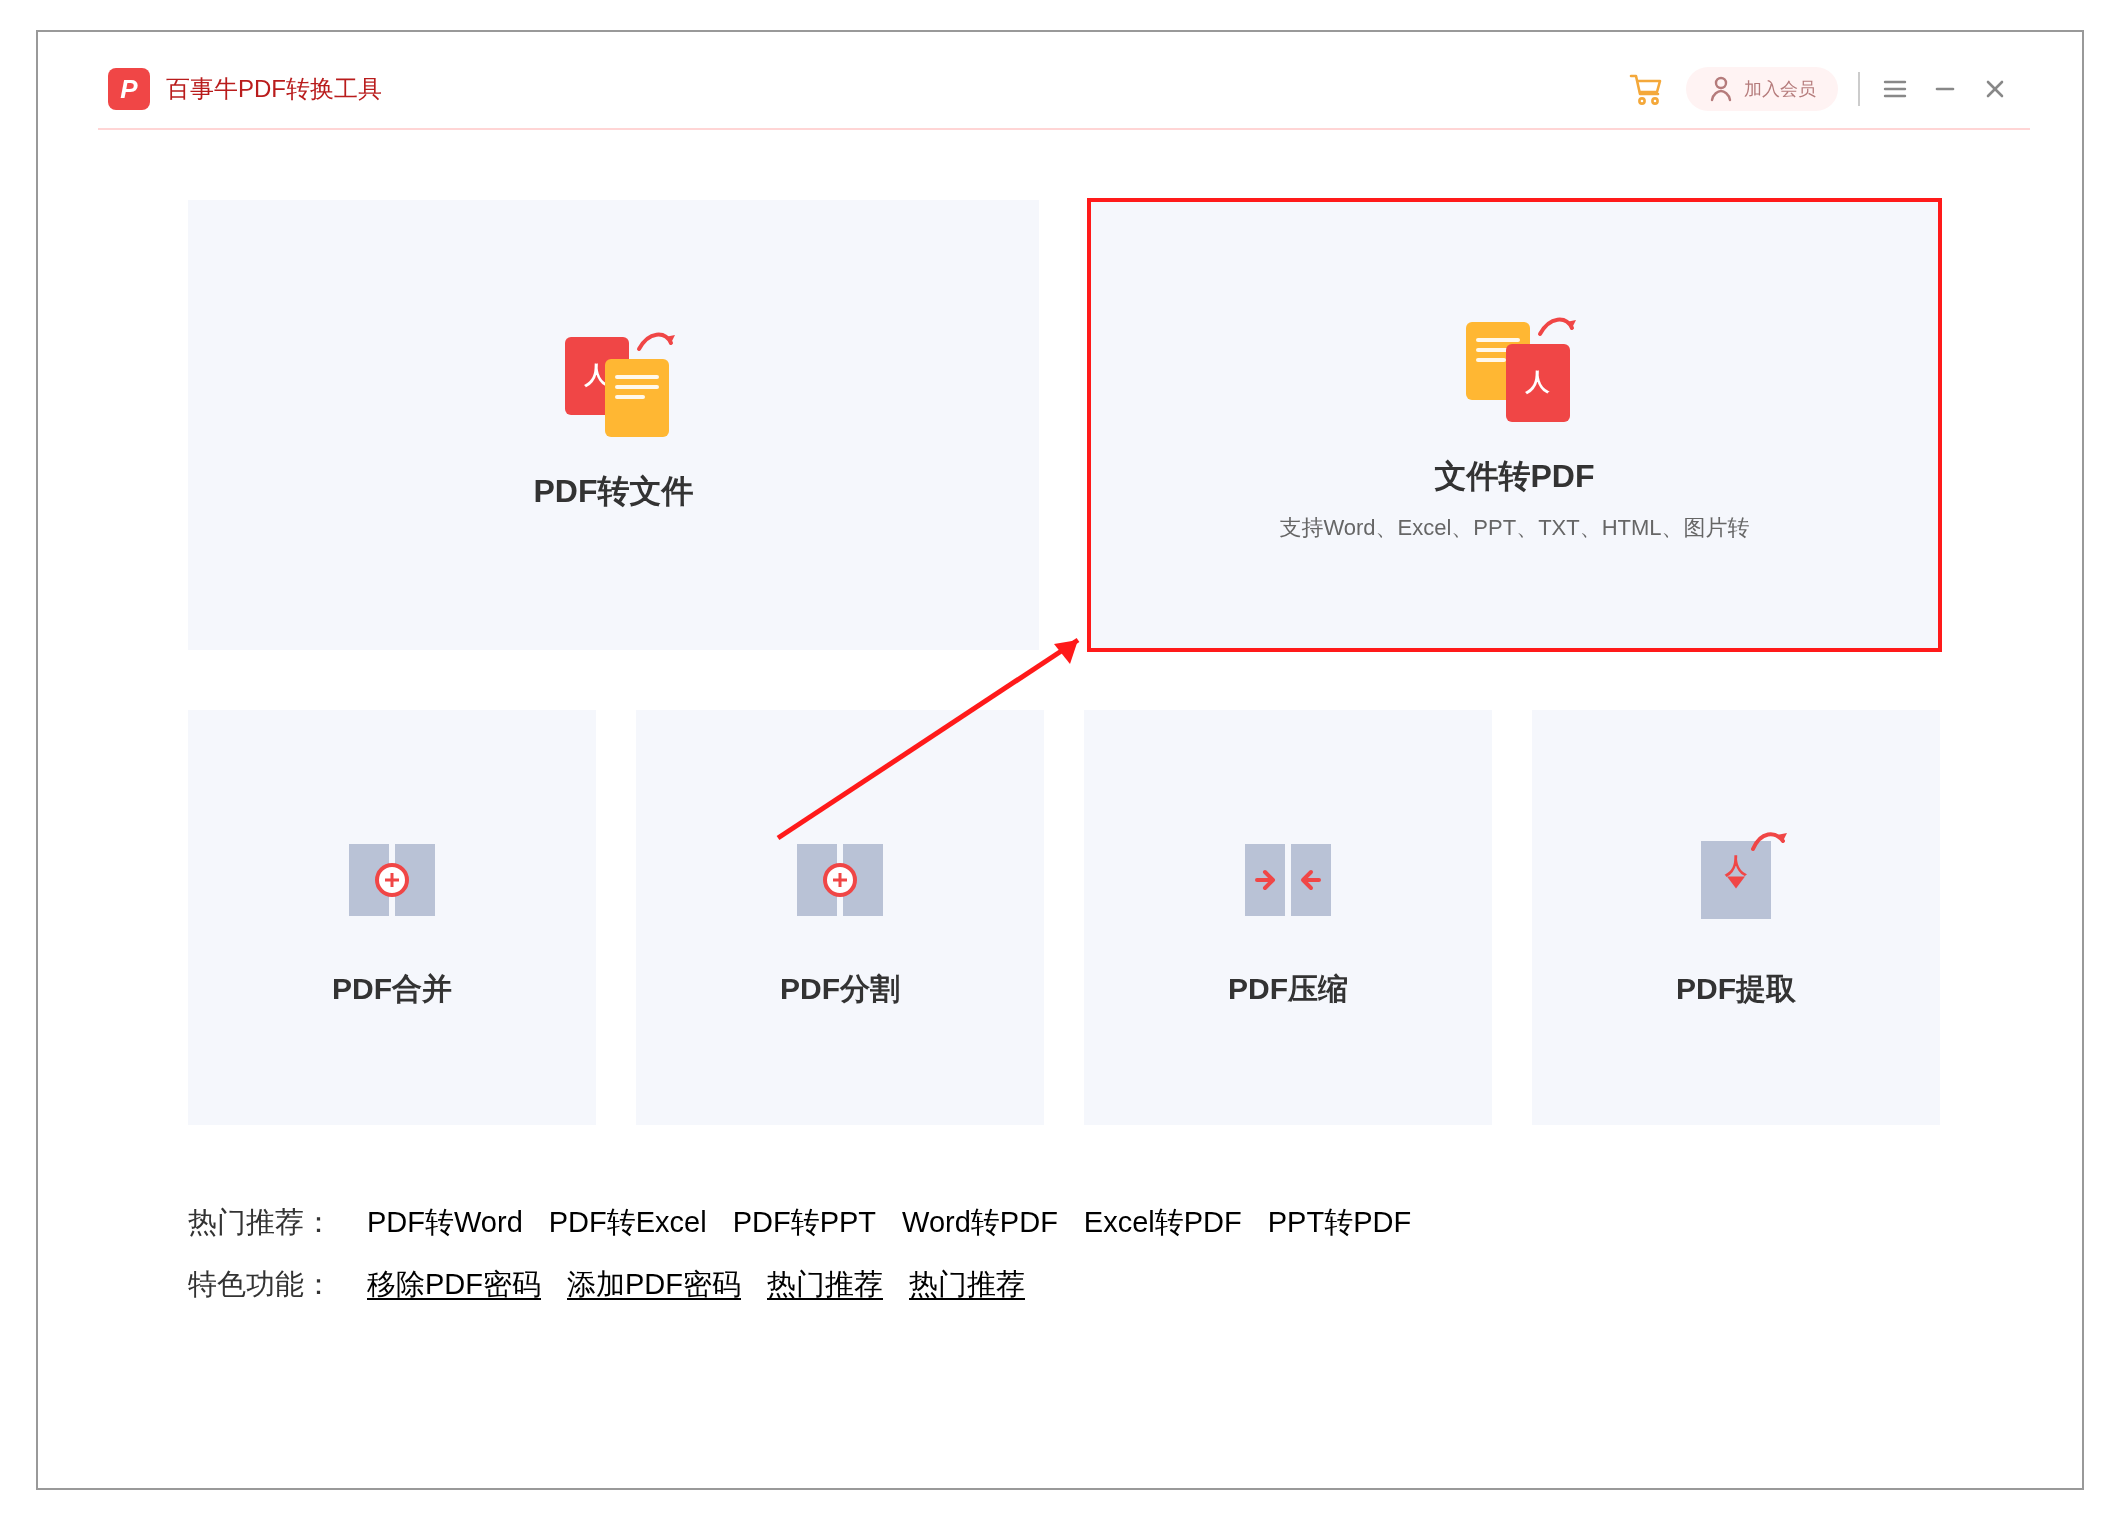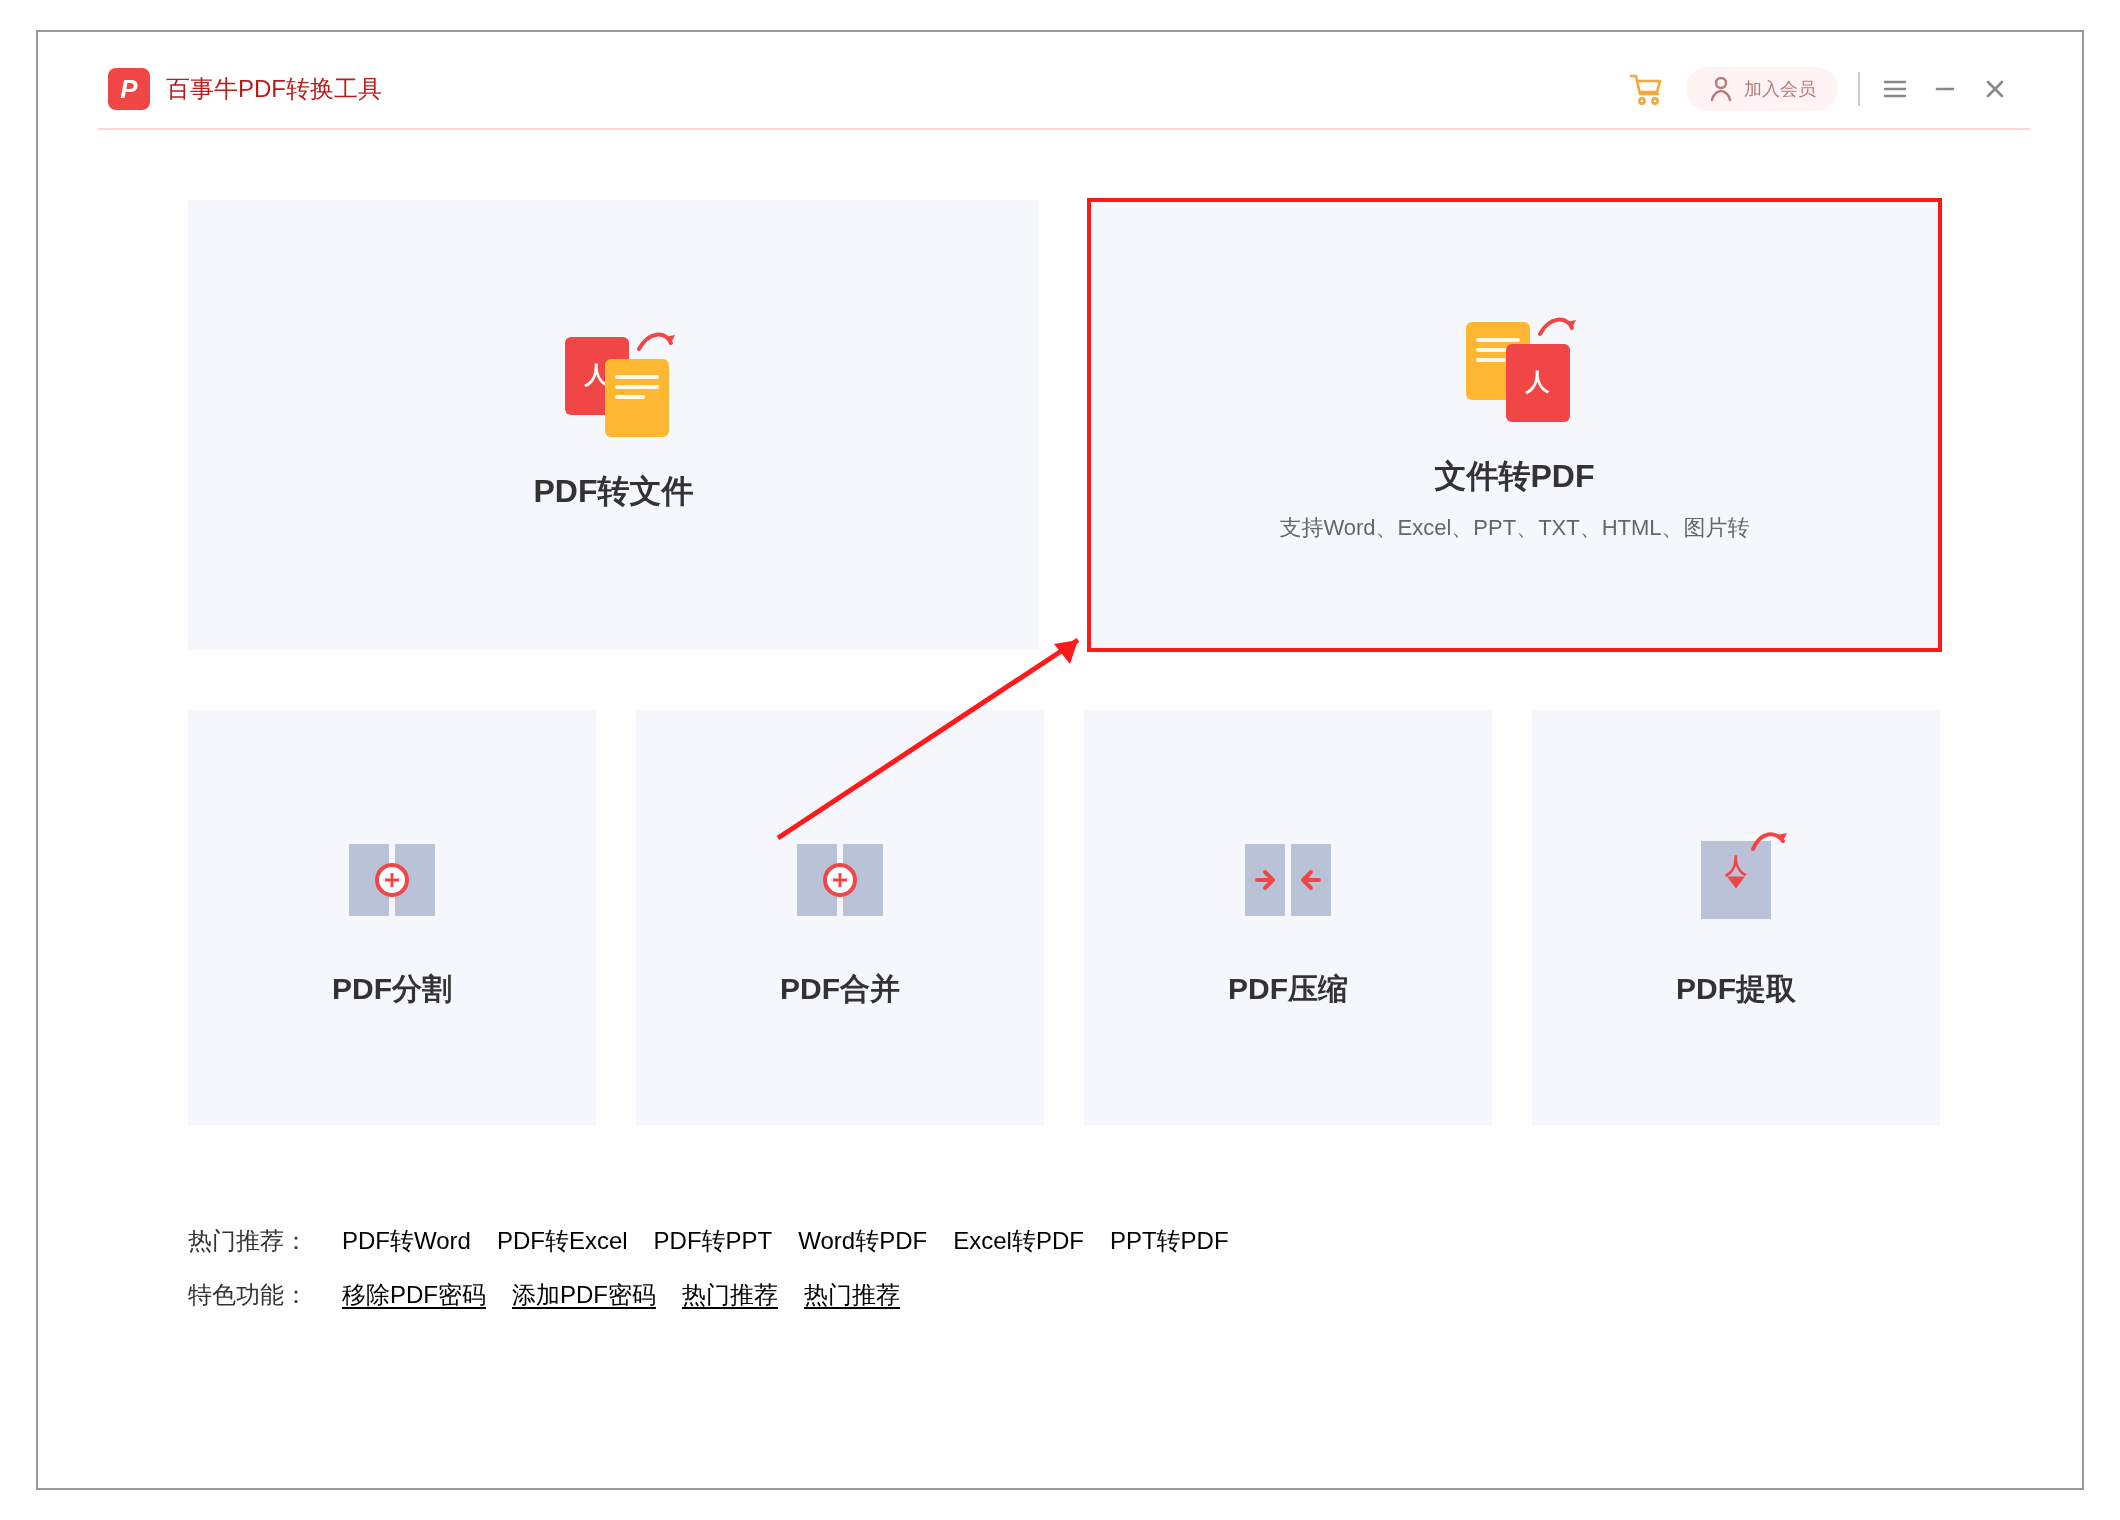--- a/index.html
+++ b/index.html
@@ -219,22 +219,22 @@
 
     
     .red-arrow {
       position:absolute;
       left: 660px;
       top: 490px;
       pointer-events:none;
     }
 
     .footer-links {
-      margin-top: 100px;
-      font-size: 24px;
+      margin-top: 78px;
+      font-size: 29px;
       color:#333;
     }
     .footer-row {
       display:flex; align-items:center; gap: 26px; margin-bottom: 22px; flex-wrap:wrap;
     }
     .footer-label { color:#333; font-weight:500; margin-right:8px; }
     .footer-row a {
       color:#000000; text-decoration:none; cursor:pointer;
     }
     .footer-row a.u { text-decoration: underline; text-underline-offset:4px; }
@@ -353,32 +353,32 @@
 
       <div class="bottom-cards">
         <div class="small-card">
           <div class="icon-wrap">
             <div class="merge-icon">
                 <div class="half left"></div>
                 <div class="half right"></div>
                 <div class="circ"></div>
               </div>
           </div>
-          <h3>PDF分割</h3>
+          <h3>PDF合并</h3>
         </div>
 
         <div class="small-card">
           <div class="icon-wrap">
             <div class="merge-icon">
                 <div class="half left"></div>
                 <div class="half right"></div>
                 <div class="circ"></div>
               </div>
           </div>
-          <h3>PDF合并</h3>
+          <h3>PDF分割</h3>
         </div>
 
         <div class="small-card">
           <div class="icon-wrap">
             <div class="compress-icon">
               <div class="half left"></div>
                 <div class="half right"></div>
               <svg class="arrL" width="28" height="24" viewBox="0 0 28 24">
                   <path d="M4 12h14 M12 4l8 8-8 8" fill="none" stroke="#f04646" stroke-width="4" stroke-linecap="round" stroke-linejoin="round"></path>
                 </svg>

